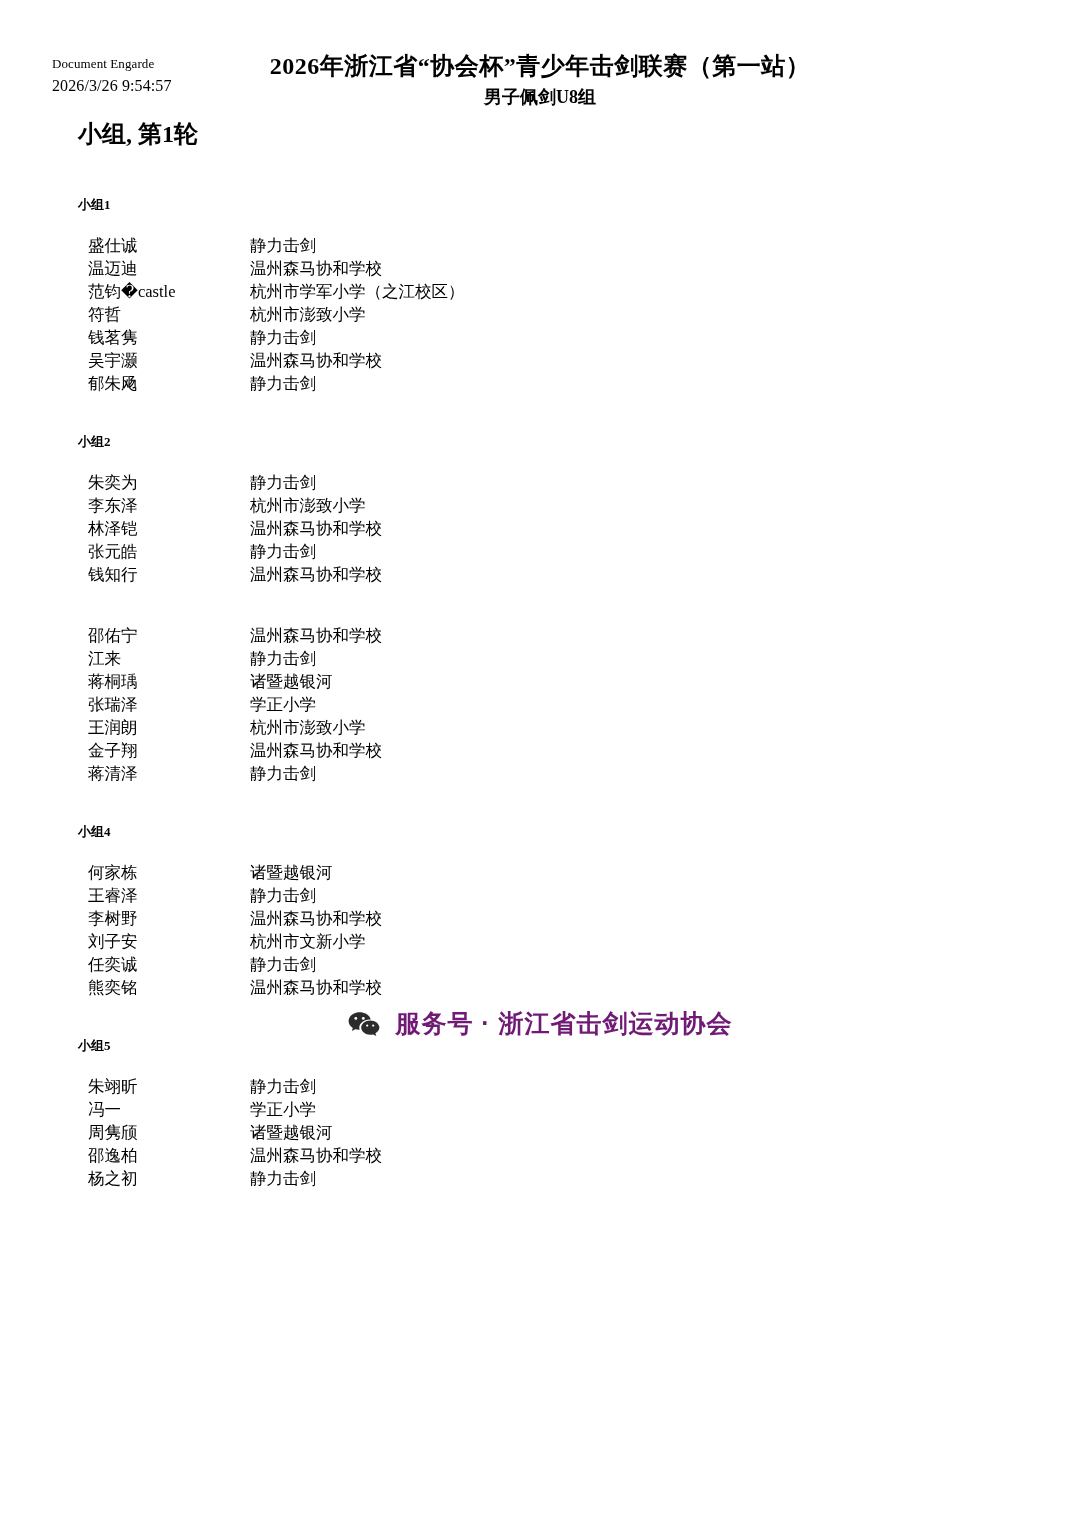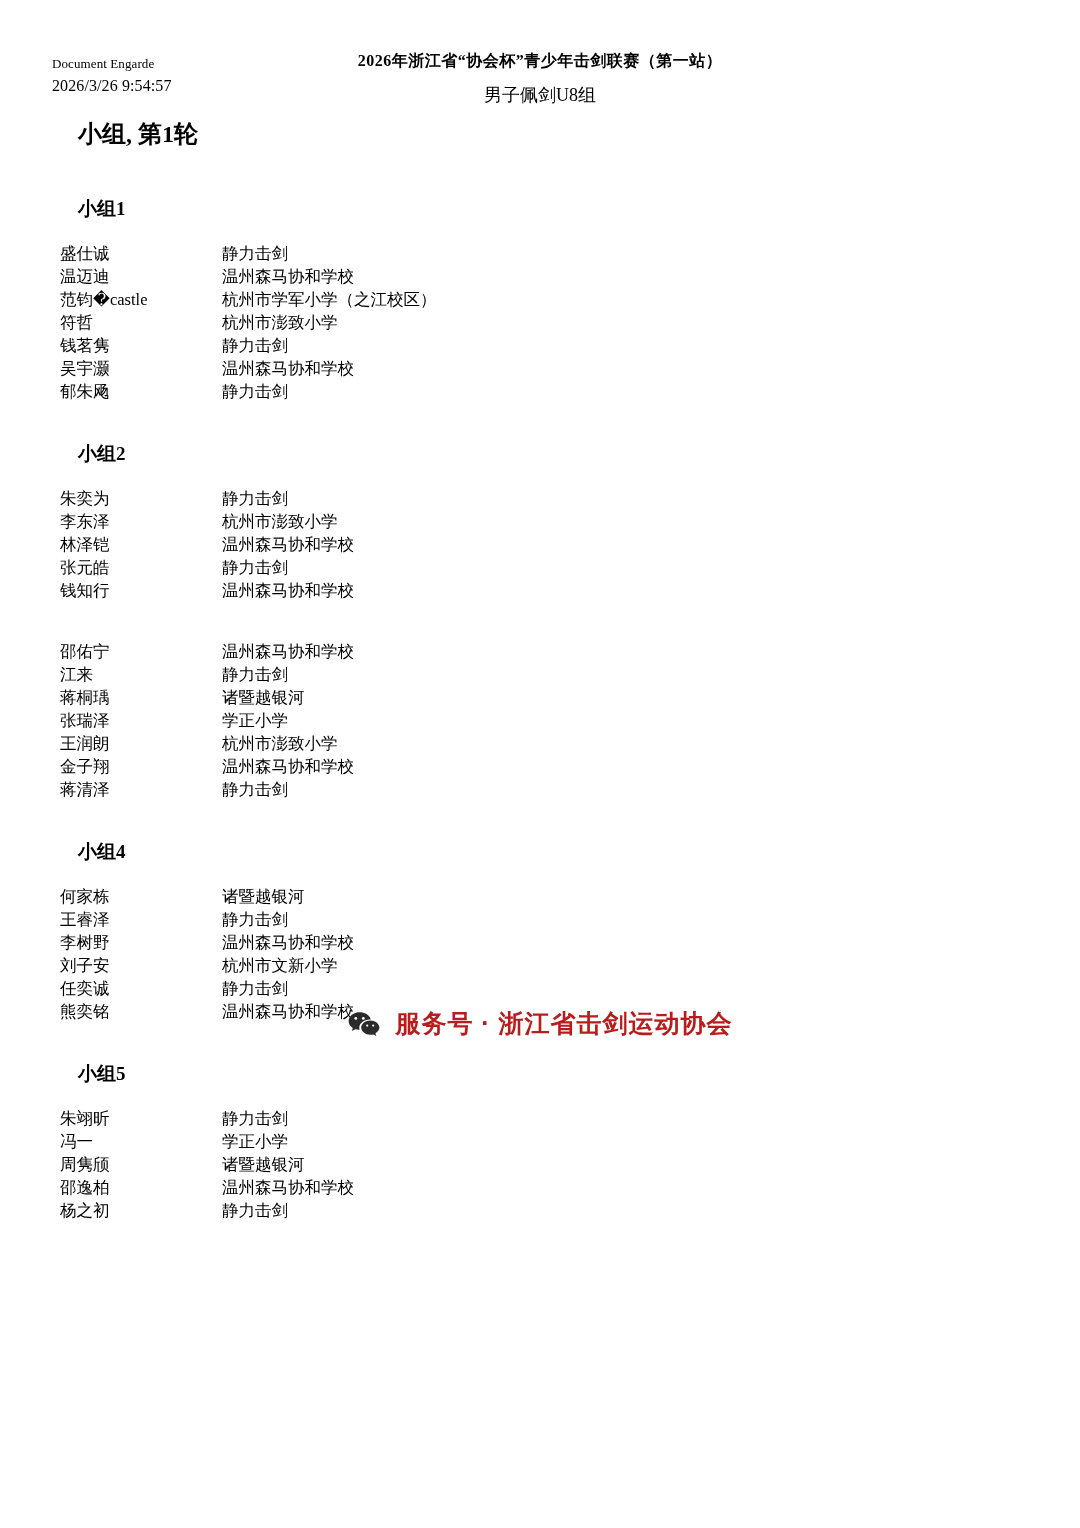--- a/index.html
+++ b/index.html
@@ -39,66 +39,66 @@
   }
 
   .title-block {
     position: absolute;
     left: 0;
     top: 50px;
     width: 1080px;
     text-align: center;
   }
   .title-main {
-    font-size: 16px;
+    font-size: 24px;
     font-weight: bold;
     letter-spacing: 0.5px;
     line-height: 1.35;
   }
   .title-sub {
     font-size: 18px;
-    font-weight: normal;
+    font-weight: bold;
     line-height: 1.5;
-    margin-top: 10px;
+    margin-top: 2px;
   }
 
   
   .content {
     position: absolute;
     left: 0;
     top: 118px;
     width: 1080px;
   }
   .round-label {
     margin-left: 78px;
     font-size: 24px;
     font-weight: bold;
     margin-bottom: 46px;
   }
   .pool {
     margin-bottom: 20px;
   }
   .pool-title {
     margin-left: 78px;
-    font-size: 19px;
+    font-size: 13px;
     font-weight: bold;
     margin-bottom: 20px;
   }
   .pool-list {
     margin: 0;
     padding: 0;
     list-style: none;
   }
   .fencer-row {
     display: flex;
     line-height: 23px;
     font-size: 16.5px;
   }
   .fencer-name {
-    margin-left: 60px;
+    margin-left: 88px;
     width: 162px;
     flex: 0 0 162px;
     white-space: nowrap;
   }
   .fencer-club {
     white-space: nowrap;
   }
   .pool-gap {
     height: 18px;
   }
@@ -117,21 +117,21 @@
   .wechat-icon {
     width: 34px;
     height: 28px;
     position: relative;
     flex: 0 0 auto;
   }
   .wechat-icon svg { display: block; }
   .footer-text {
     font-size: 25px;
     font-weight: bold;
-    color: #b91c1c;
+    color: #701a75;
     letter-spacing: 1px;
     font-family: "Liberation Sans", "DejaVu Sans", sans-serif;
   }
 </style>
 </head>
 <body>
 
 <div class="page">
 
   <div class="doc-meta">

